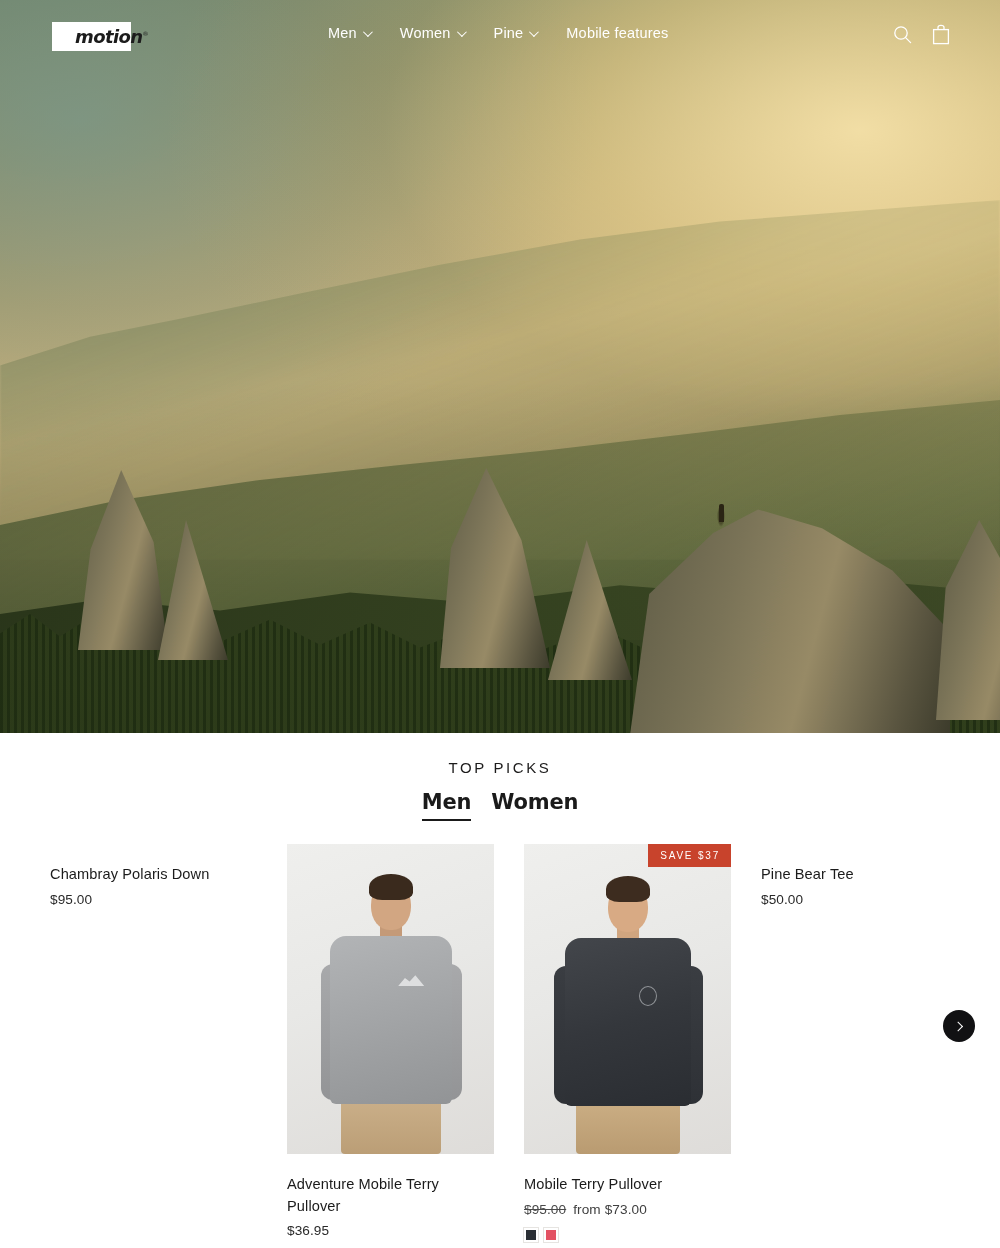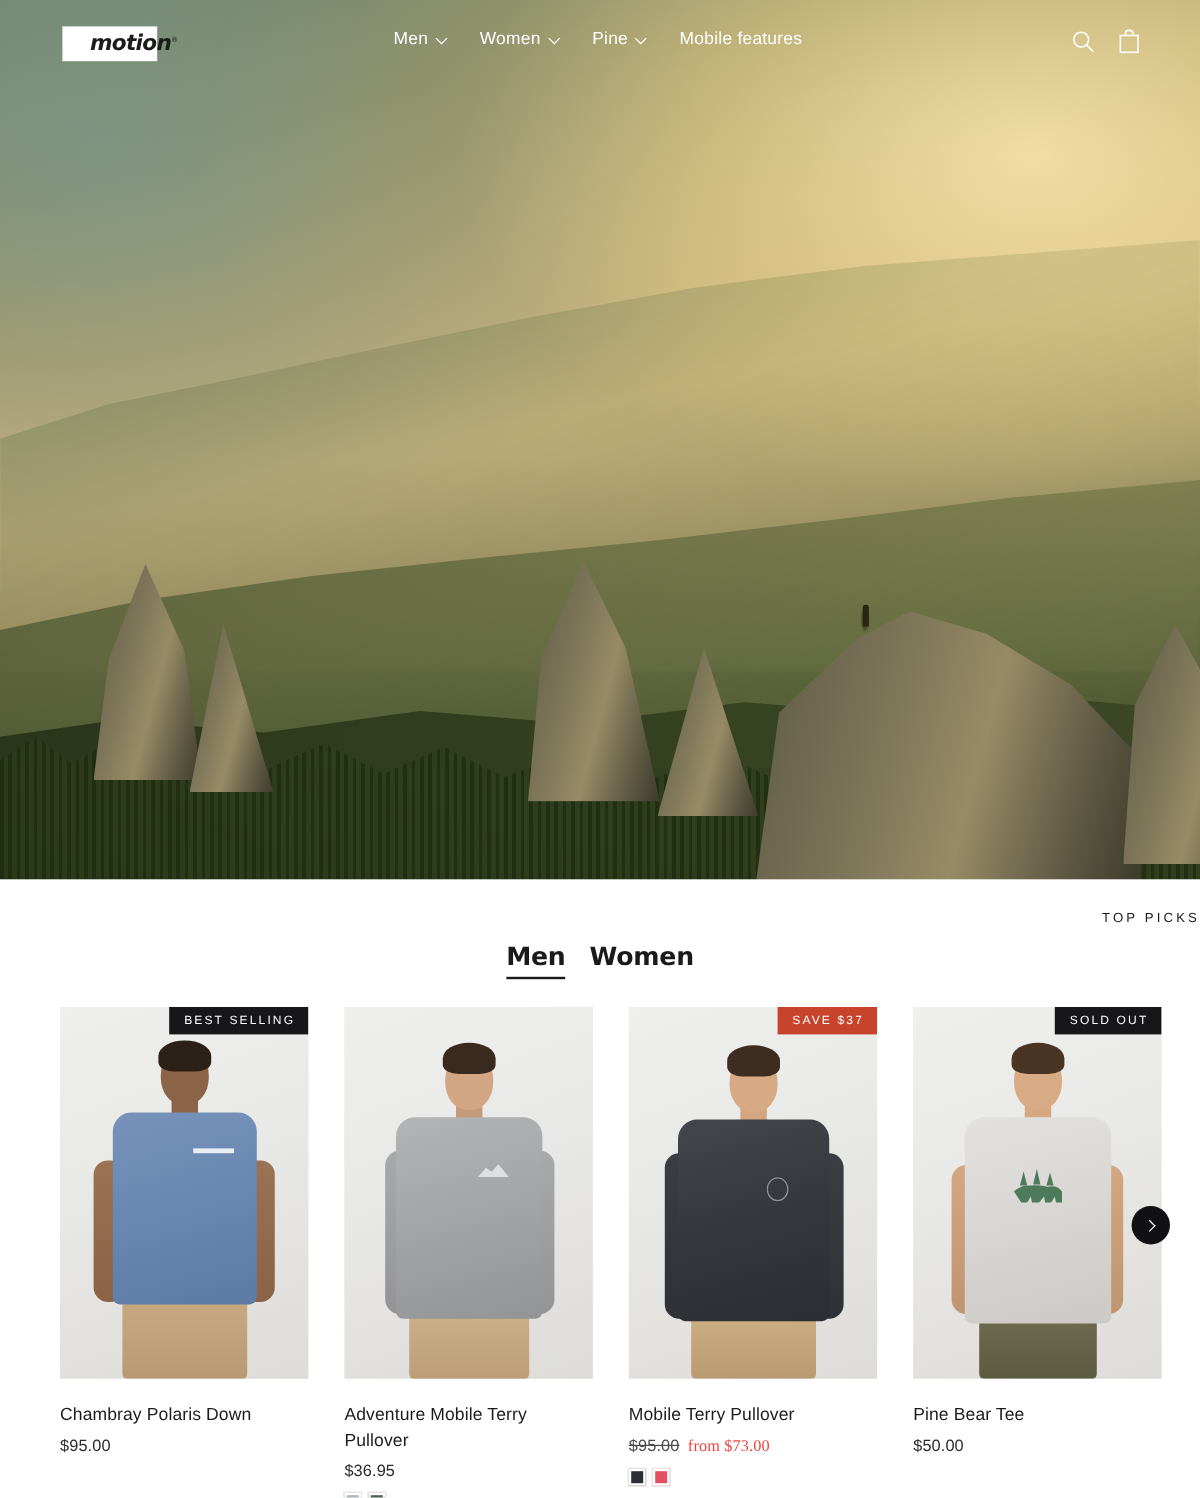--- a/index.html
+++ b/index.html
@@ -166,22 +166,22 @@
   }
 
   
   .picks {
     position: relative;
     width: 1000px;
     background: #ffffff;
     padding-top: 26px;
   }
   .eyebrow {
-    text-align: right;
-    font-size: 11px;
+    text-align: center;
+    font-size: 15px;
     letter-spacing: 2.6px;
     color: #1c1b1b;
   }
   .tabs {
     margin-top: 14px;
     display: flex;
     justify-content: center;
     align-items: baseline;
     gap: 20px;
   }
@@ -288,21 +288,21 @@
   .card-price {
     margin-top: 6px;
     font-size: 13.6px;
     color: #2a2a2a;
     display: flex;
     align-items: baseline;
     gap: 7px;
     letter-spacing: 0.1px;
   }
   .price-old { text-decoration: line-through; color: #4a4a4a; }
-  .price-from { color: #ef4444; font-family: Liberation Serif, serif; }
+  .price-from { color: #404040; }
   .swatches {
     margin-top: 11px;
     display: flex;
     gap: 6px;
   }
   .swatch {
     width: 14px; height: 14px;
     border: 2px solid #ffffff;
     outline: 1px solid #e6e4e1;
     cursor: pointer;
@@ -391,32 +391,20 @@
   <div class="eyebrow">TOP PICKS</div>
 
   <div class="tabs">
     <div class="tab active">Men</div>
     <div class="tab">Women</div>
   </div>
 
   <div class="carousel">
 
     <article class="card">
-      <div class="card-img">
-        <div class="ph bg-studio"></div>
-        <div class="pants" style="top:238px;width:104px;height:72px;background:linear-gradient(180deg,#c8ab83,#b89a72);"></div>
-        <div class="arm" style="left:28px;top:128px;height:118px;background:linear-gradient(180deg,#9a7254,#8a6346);"></div>
-        <div class="arm" style="right:28px;top:128px;height:118px;background:linear-gradient(180deg,#9a7254,#8a6346);"></div>
-        <div class="neck" style="top:72px;background:#8b6347;"></div>
-        <div class="torso" style="top:88px;width:120px;height:160px;background:linear-gradient(165deg,#7793bb 0%,#6b88b2 45%,#5d7aa4 100%);"></div>
-        <div class="graphic" style="top:118px;left:62%;width:34px;height:4px;background:#e9eef5;"></div>
-        <div class="head" style="top:32px;background:#8b6347;"></div>
-        <div class="hair" style="top:28px;background:#2c2118;"></div>
-        <div class="badge dark">BEST SELLING</div>
-      </div>
       <div class="card-title">Chambray Polaris Down</div>
       <div class="card-price">
         <span>$95.00</span>
       </div>
     </article>
 
     <article class="card">
       <div class="card-img">
         <div class="ph bg-studio"></div>
         <div class="pants" style="top:252px;width:100px;height:58px;background:linear-gradient(180deg,#cbb08a,#bb9e76);"></div>
@@ -456,37 +444,20 @@
         <span class="price-old">$95.00</span>
         <span class="price-from">from $73.00</span>
       </div>
       <div class="swatches">
         <span class="swatch" style="background:#2b2f35;"></span>
         <span class="swatch" style="background:#e35263;"></span>
       </div>
     </article>
 
     <article class="card">
-      <div class="card-img">
-        <div class="ph bg-studio"></div>
-        <div class="pants" style="top:258px;width:98px;height:52px;background:linear-gradient(180deg,#6e6a4f,#5d5a42);"></div>
-        <div class="arm" style="left:32px;top:132px;height:124px;background:linear-gradient(180deg,#d2a781,#bf9470);"></div>
-        <div class="arm" style="right:32px;top:132px;height:124px;background:linear-gradient(180deg,#d2a781,#bf9470);"></div>
-        <div class="neck" style="top:76px;background:#d5a87f;"></div>
-        <div class="torso" style="top:92px;width:122px;height:172px;background:linear-gradient(165deg,#e2e1df 0%,#d7d6d3 50%,#cbcac7 100%);"></div>
-        <div class="graphic" style="top:132px;width:56px;height:40px;">
-          <svg width="56" height="40" viewBox="0 0 56 40" aria-hidden="true">
-            <path d="M13 17 L16 5 L19 17 Z M24 16 L27 3 L30 16 Z M35 17 L38 6 L41 17 Z" fill="#4e7a5c"></path>
-            <path d="M8 22 q6-6 14-5 q8-1 14 1 q8-2 12 4 l0 9 l-5 0 l-1-5 l-3 5 l-5 0 l-1-5 l-4 5 l-6 0 l-1-5 l-3 5 l-5 0 Z" fill="#4e7a5c"></path>
-          </svg>
-        </div>
-        <div class="head" style="top:36px;background:#d8ab84;"></div>
-        <div class="hair" style="top:30px;background:#4a3424;"></div>
-        <div class="badge dark">SOLD OUT</div>
-      </div>
       <div class="card-title">Pine Bear Tee</div>
       <div class="card-price">
         <span>$50.00</span>
       </div>
     </article>
 
     <div class="next-btn">
       <span></span>
     </div>
   </div>

